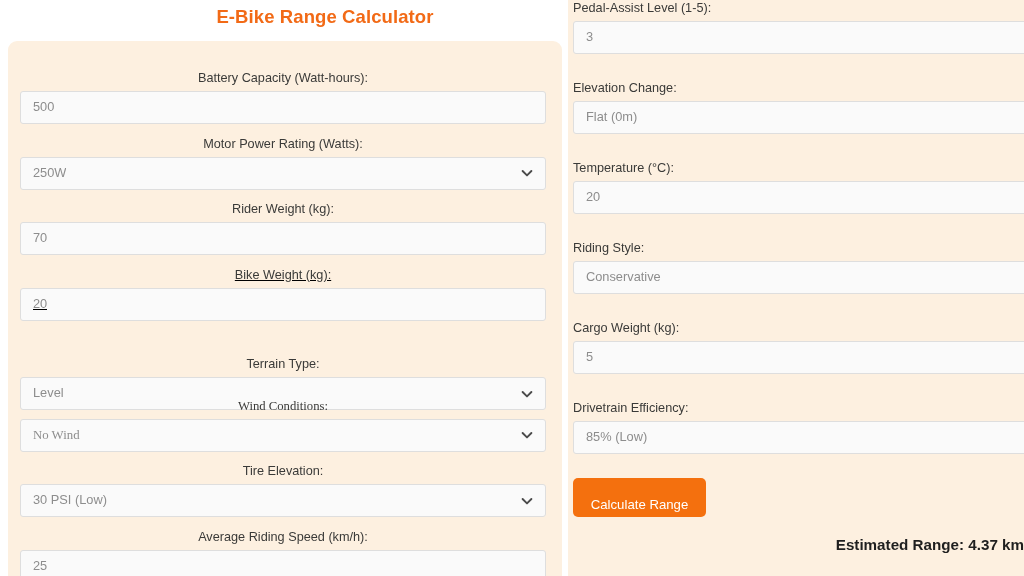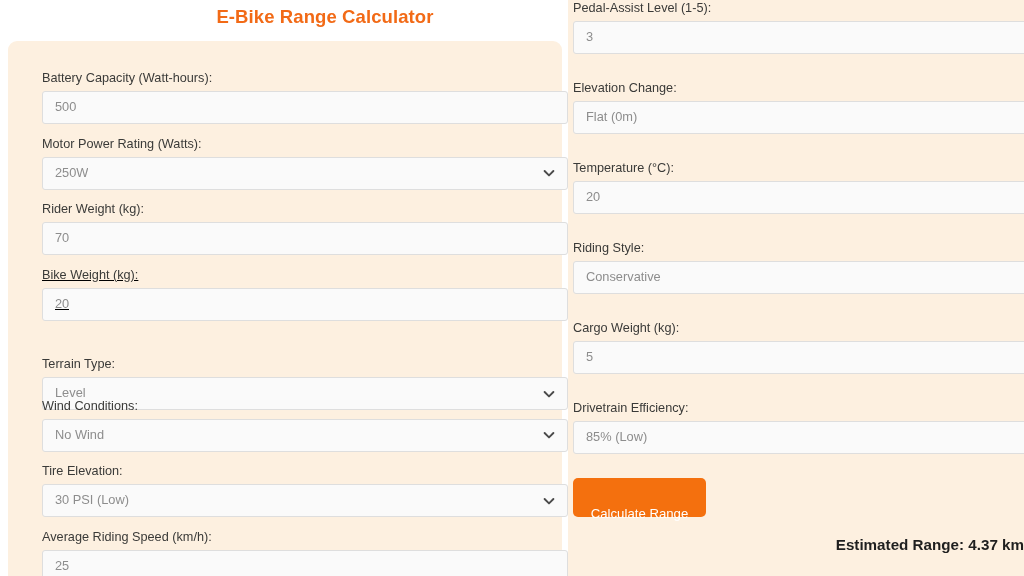--- a/index.html
+++ b/index.html
@@ -104,41 +104,41 @@
     right: 11px;
     top: 50%;
     transform: translateY(-50%);
     width: 14px;
     height: 14px;
     display: block;
   }
   .chevron svg { display: block; }
 
   
-  .panel-left .field { left: 34px; width: 526px; }
+  .panel-left .field { left: 12px; width: 526px; text-align: center; }
 
   
   .panel-right .field { left: 5px; width: 520px; }
 
   
   .btn-primary {
     position: absolute;
     left: 573px;
     top: 478px;
     width: 133px;
     height: 39px;
     background: #f4700e;
     color: #ffffff;
     border: none;
     border-radius: 5px;
     font-family: "Liberation Sans", sans-serif;
     font-size: 13.2px;
     line-height: 39px;
     text-align: center;
-    padding: 16px;
+    padding: 7px;
     cursor: pointer;
   }
 
   
   .result {
     position: absolute;
     left: 568px;
     top: 536px;
     width: 456px;
     text-align: right;
@@ -190,21 +190,21 @@
           <div class="field-label">Terrain Type:</div>
           <div class="control select">
             <span class="control-value">Level</span>
             <span class="chevron">
               <svg viewBox="0 0 14 14" width="14" height="14" aria-hidden="true">
                 <path d="M2.6 5 L7 9.4 L11.4 5" fill="none" stroke="#4a4a4a" stroke-width="1.9" stroke-linecap="round" stroke-linejoin="round"></path>
               </svg>
             </span>
           </div>
         </div>
-        <div class="field" style="top: 356.5px;">
+        <div class="field" style="top: 356.5px; font-family: Liberation Serif, serif;">
           <div class="field-label">Wind Conditions:</div>
           <div class="control select">
             <span class="control-value">No Wind</span>
             <span class="chevron">
               <svg viewBox="0 0 14 14" width="14" height="14" aria-hidden="true">
                 <path d="M2.6 5 L7 9.4 L11.4 5" fill="none" stroke="#4a4a4a" stroke-width="1.9" stroke-linecap="round" stroke-linejoin="round"></path>
               </svg>
             </span>
           </div>
         </div>

